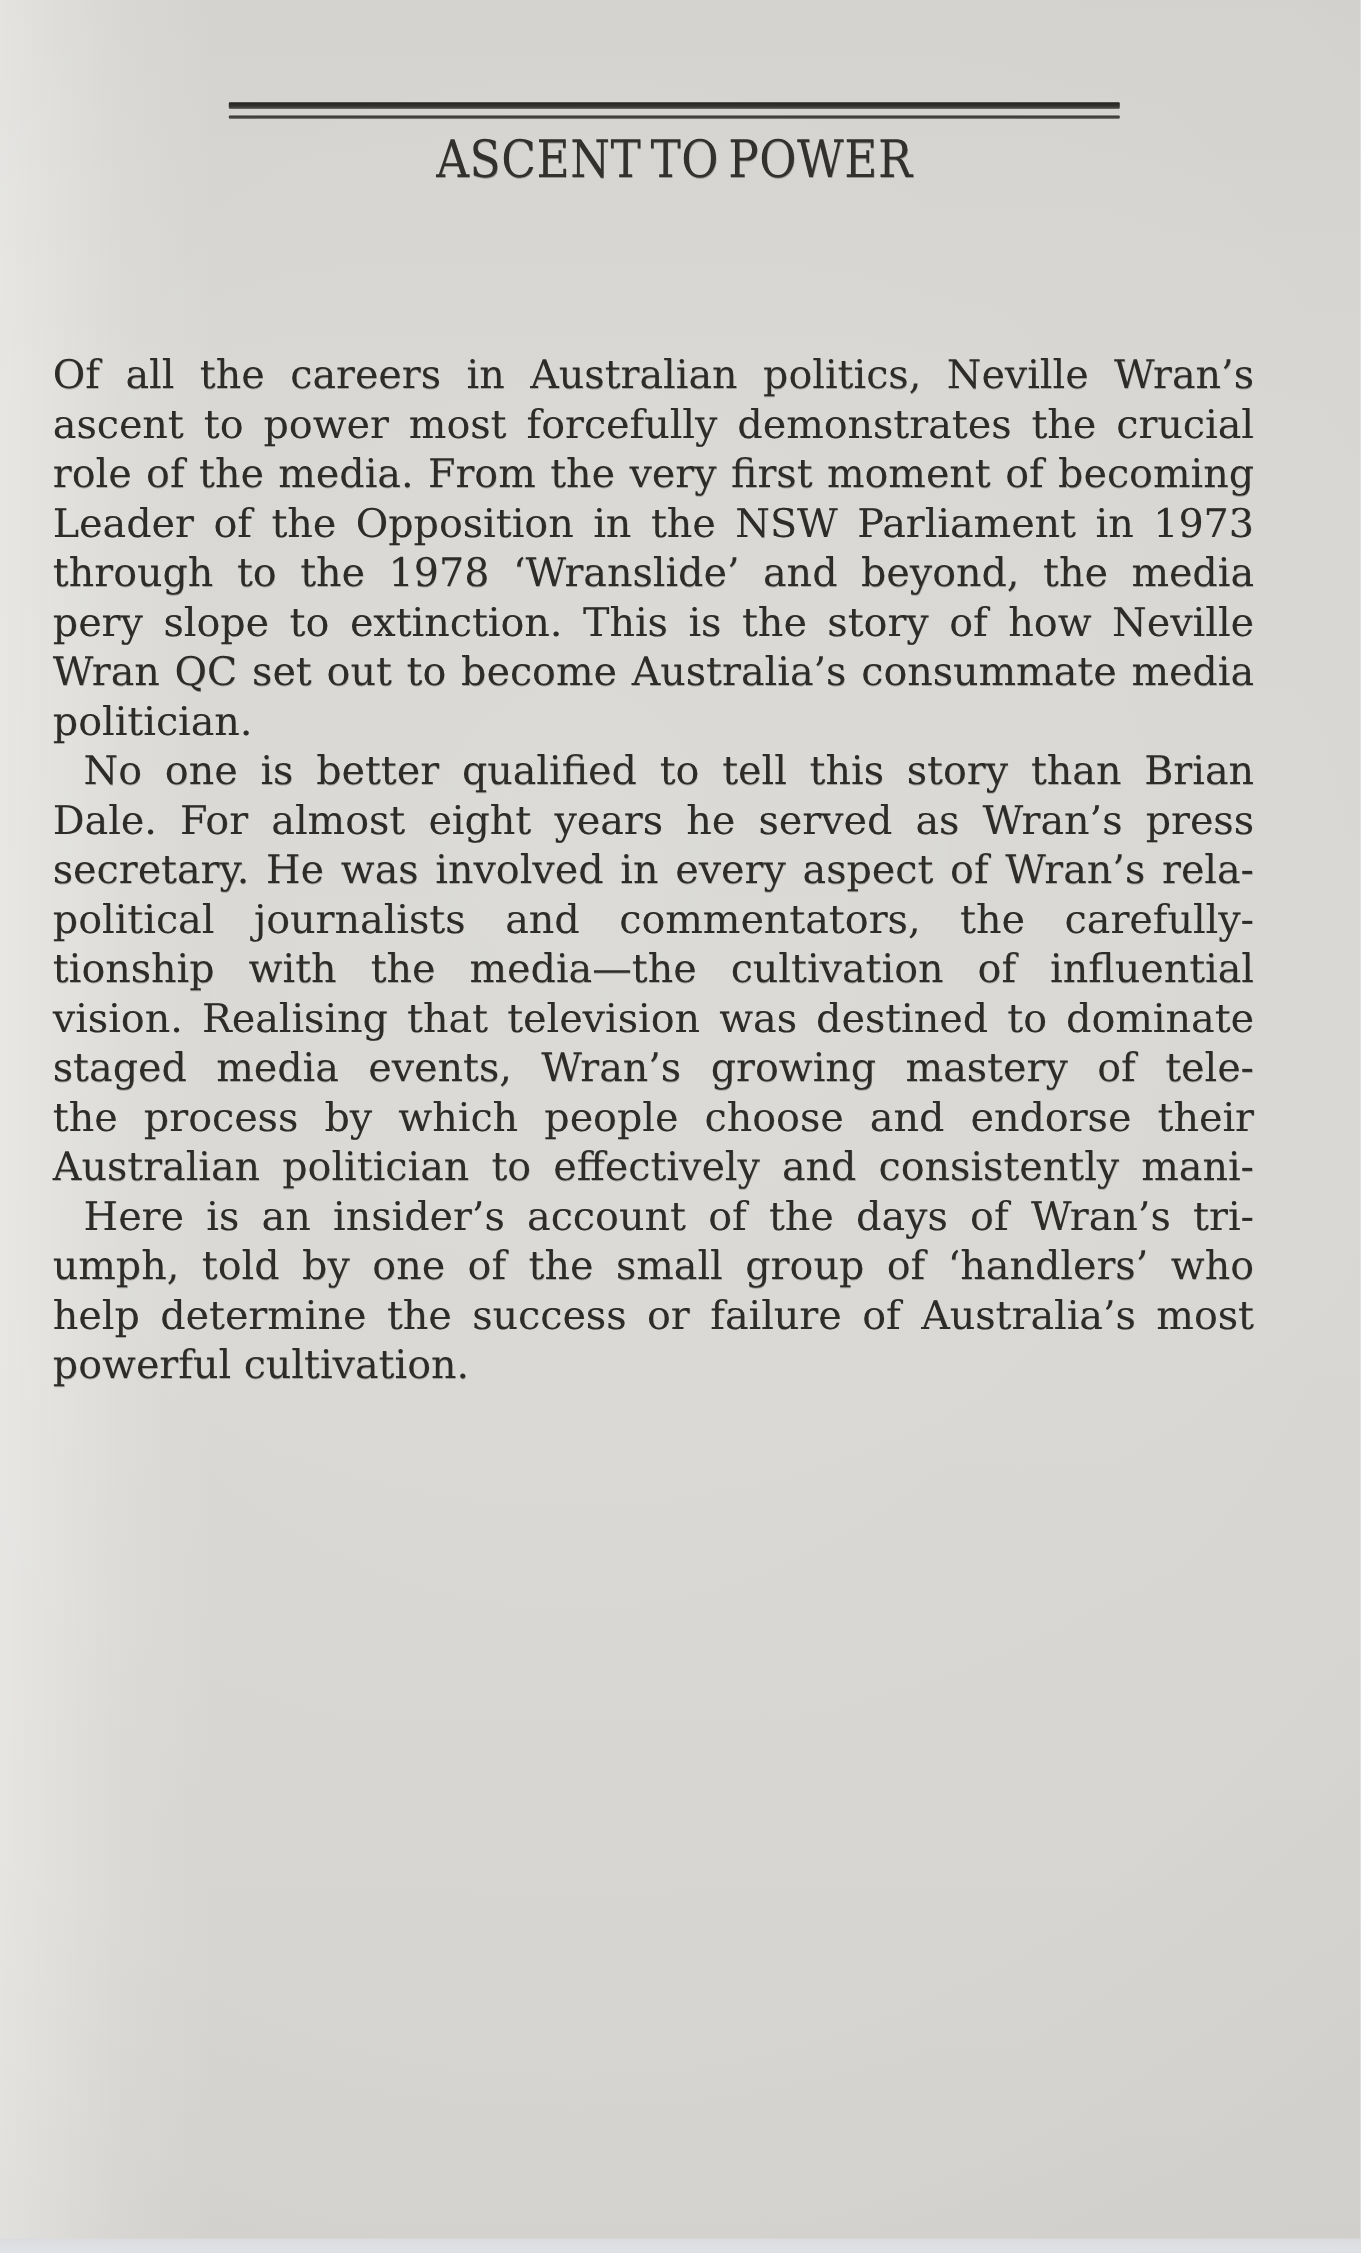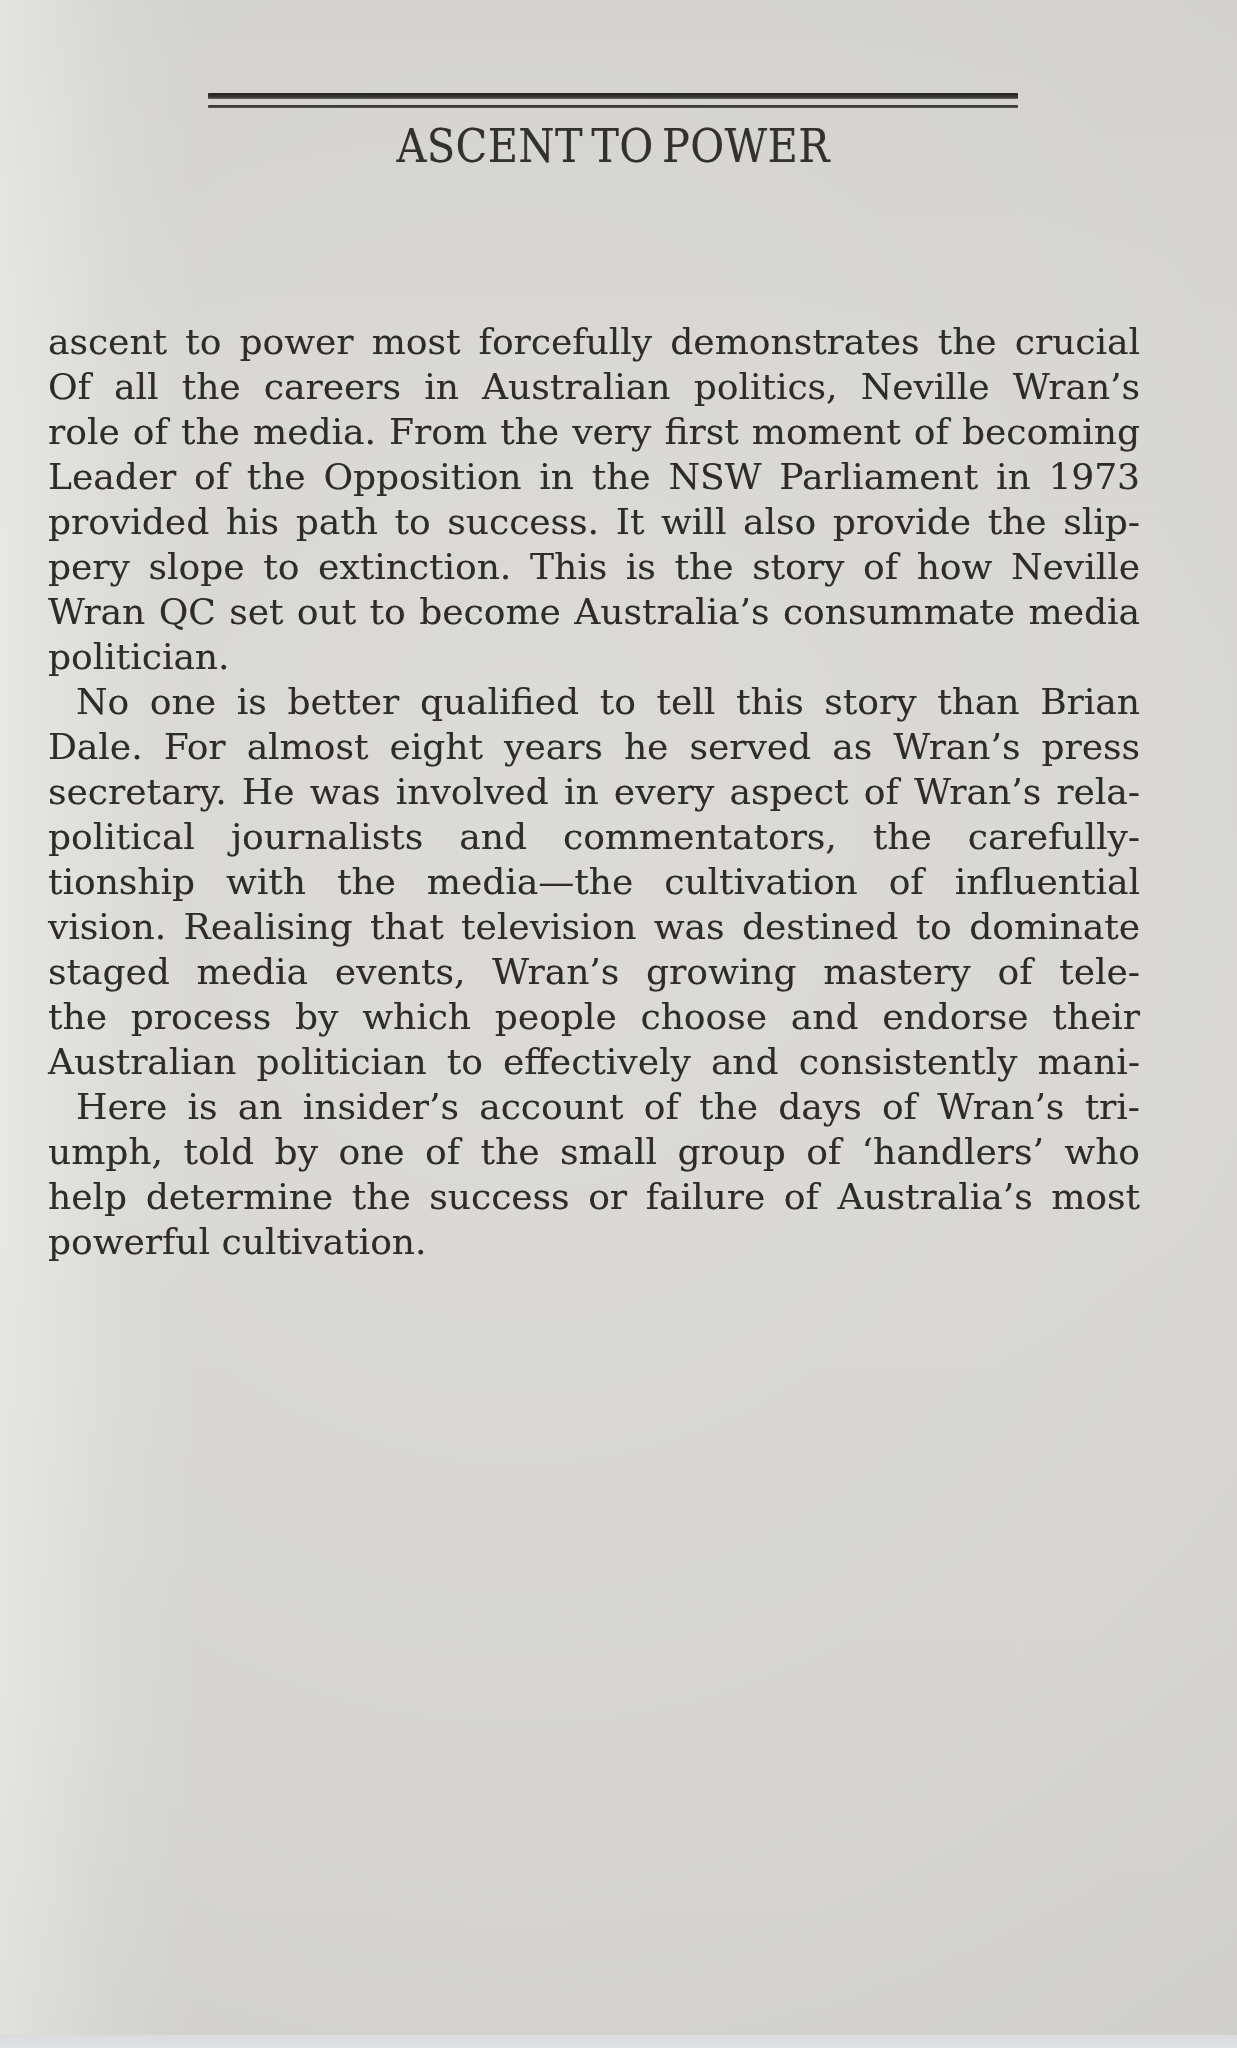--- a/index.html
+++ b/index.html
@@ -109,25 +109,25 @@
     <div class="rule-thick"></div>
     <div class="rule-thin"></div>
   </div>
 
   <div class="title-band">
     <h1 class="title">ASCENT TO POWER</h1>
   </div>
 
   <div class="blurb">
       <div class="para">
+        <div class="line">Of all the careers in Australian politics, Neville Wran’s</div>
         <div class="line">ascent to power most forcefully demonstrates the crucial</div>
-        <div class="line">Of all the careers in Australian politics, Neville Wran’s</div>
         <div class="line">role of the media. From the very first moment of becoming</div>
         <div class="line">Leader of the Opposition in the NSW Parliament in 1973</div>
-        <div class="line">provided his path to success. It will also provide the slip-</div>
+        <div class="line">through to the 1978 ‘Wranslide’ and beyond, the media</div>
         <div class="line">pery slope to extinction. This is the story of how Neville</div>
         <div class="line">Wran QC set out to become Australia’s consummate media</div>
         <div class="line last">politician.</div>
       </div>
       <div class="para indent">
         <div class="line">No one is better qualified to tell this story than Brian</div>
         <div class="line">Dale. For almost eight years he served as Wran’s press</div>
         <div class="line">secretary. He was involved in every aspect of Wran’s rela-</div>
         <div class="line">political journalists and commentators, the carefully-</div>
         <div class="line">tionship with the media—the cultivation of influential</div>

